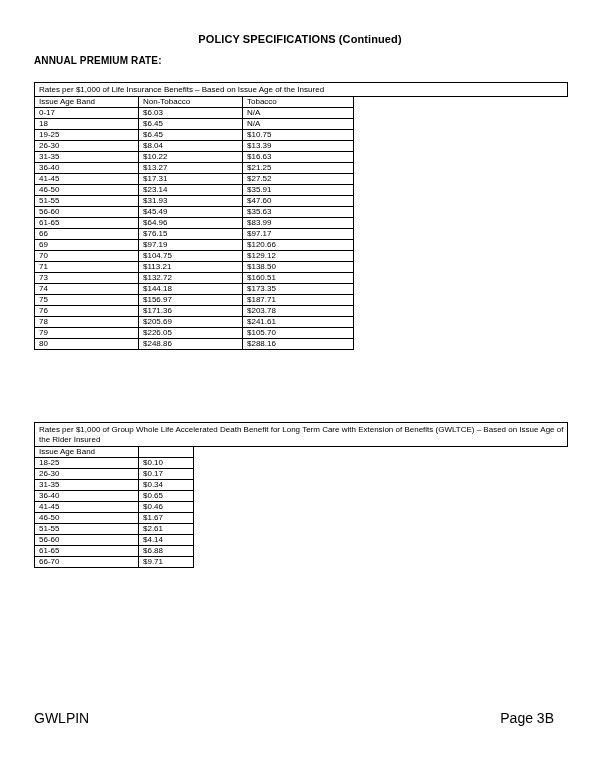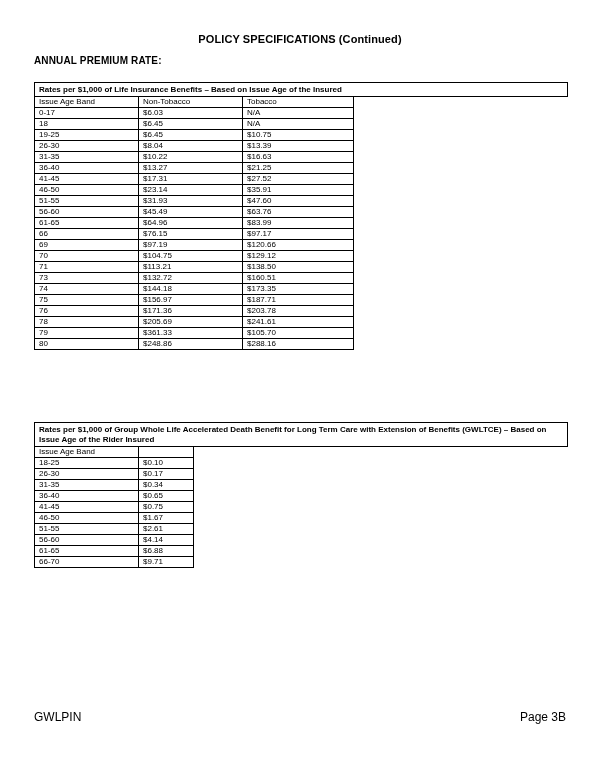--- a/index.html
+++ b/index.html
@@ -59,21 +59,21 @@
     padding: 1px 0 1px 4px;
     text-align: left;
     font-weight: normal;
     vertical-align: middle;
     height: 10.4px;
     box-sizing: border-box;
     white-space: nowrap;
     overflow: hidden;
   }
   .rate-table .banner {
-    font-weight: bold;
+    font-weight: normal;
     padding-top: 2px;
     padding-bottom: 1px;
     line-height: 1.25;
     white-space: normal;
     height: auto;
     margin-left: 28px;
   }
 
   
   #table-life {
@@ -99,25 +99,25 @@
   #table-gwltce col.c-rate  { width: 55px; }
   #table-gwltce col.c-blank { width: 374px; }
   #table-gwltce td.spacer {
     border: none;
   }
 
   
   .footer {
     position: absolute;
     left: 34px;
-    right: 34px;
+    right: 46px;
     top: 710px;
     display: flex;
     justify-content: space-between;
-    font-size: 12px;
+    font-size: 14px;
   }
 </style>
 </head>
 <body>
 
 <div class="page">
 
   <div class="doc-title">POLICY SPECIFICATIONS (Continued)</div>
 
   <div class="section-label">ANNUAL PREMIUM RATE:</div>
@@ -189,21 +189,21 @@
         </tr>
         <tr>
           <td>51-55</td>
           <td>$31.93</td>
           <td>$47.60</td>
           <td class="spacer"></td>
         </tr>
         <tr>
           <td>56-60</td>
           <td>$45.49</td>
-          <td>$63.76</td>
+          <td>$35.63</td>
           <td class="spacer"></td>
         </tr>
         <tr>
           <td>61-65</td>
           <td>$64.96</td>
           <td>$83.99</td>
           <td class="spacer"></td>
         </tr>
         <tr>
           <td>66</td>
@@ -254,21 +254,21 @@
           <td class="spacer"></td>
         </tr>
         <tr>
           <td>78</td>
           <td>$205.69</td>
           <td>$241.61</td>
           <td class="spacer"></td>
         </tr>
         <tr>
           <td>79</td>
-          <td>$361.33</td>
+          <td>$226.05</td>
           <td>$105.70</td>
           <td class="spacer"></td>
         </tr>
         <tr>
           <td>80</td>
           <td>$248.86</td>
           <td>$288.16</td>
           <td class="spacer"></td>
         </tr>
       </tbody>
@@ -304,21 +304,21 @@
           <td>$0.34</td>
           <td class="spacer"></td>
         </tr>
         <tr>
           <td>36-40</td>
           <td>$0.65</td>
           <td class="spacer"></td>
         </tr>
         <tr>
           <td>41-45</td>
-          <td>$0.75</td>
+          <td>$0.46</td>
           <td class="spacer"></td>
         </tr>
         <tr>
           <td>46-50</td>
           <td>$1.67</td>
           <td class="spacer"></td>
         </tr>
         <tr>
           <td>51-55</td>
           <td>$2.61</td>

